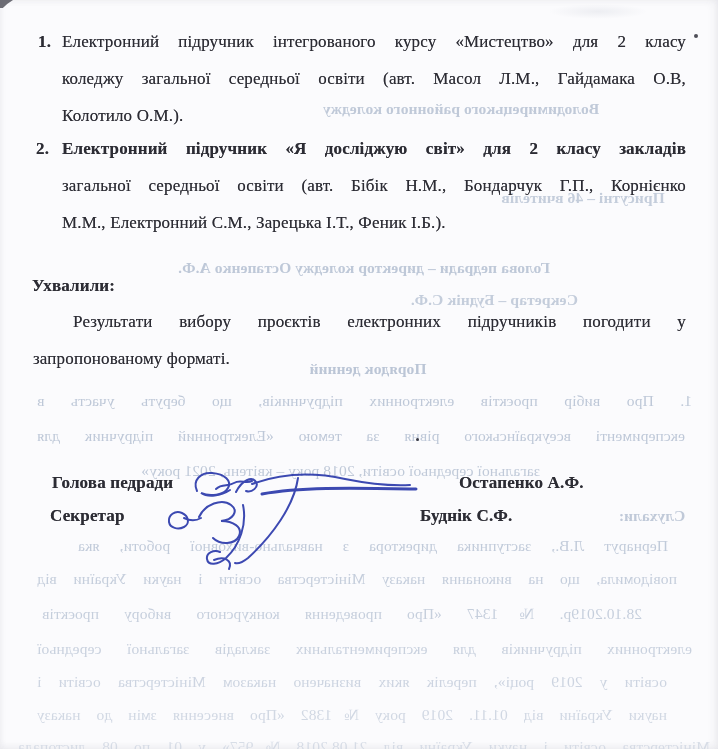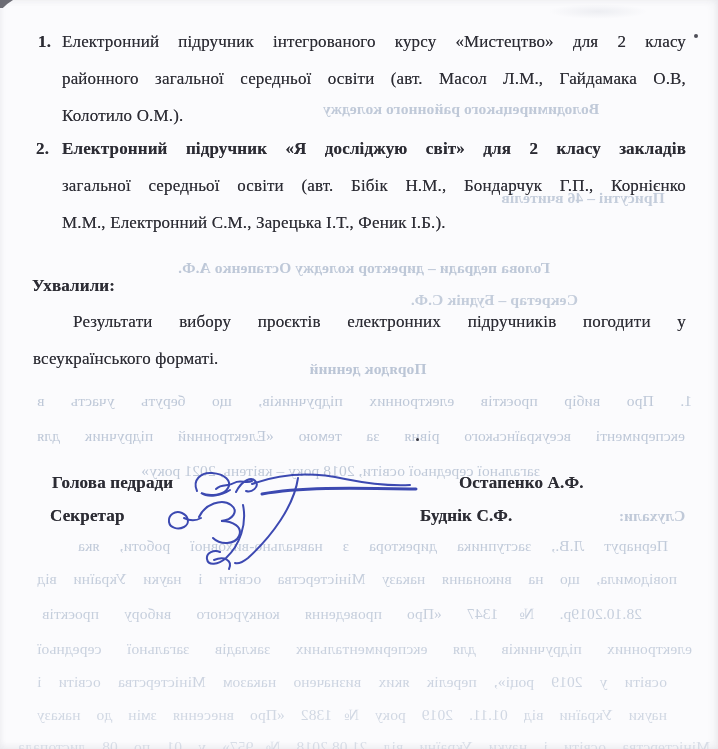--- a/index.html
+++ b/index.html
@@ -58,31 +58,31 @@
     <div class="bleed just" style="top:604px; left:42px;  width:600px; opacity:.78">28.10.2019р. №1347 «Про проведення конкурсного вибору проєктів</div>
     <div class="bleed just" style="top:639px; left:37px;  width:655px; opacity:.74">електронних підручників для експериментальних закладів загальної середньої</div>
     <div class="bleed just" style="top:672px; left:37px;  width:630px; opacity:.68">освіти у 2019 році», перелік яких визначено наказом Міністерства освіти і</div>
     <div class="bleed just" style="top:705px; left:37px;  width:630px; opacity:.62">науки України від 01.11. 2019 року №1382 «Про внесення змін до наказу</div>
     <div class="bleed just" style="top:737px; left:18px;  width:692px; opacity:.5">Міністерства освіти і науки України від 21.08.2018 №957» у 01 по 08 листопада</div>
   </div>
 
   <div>
     <div class="line bold" style="top:31px; left:38px;">1.</div>
     <div class="line just" style="top:31px; left:62px; width:624px;">Електронний підручник інтегрованого курсу «Мистецтво» для 2 класу</div>
-    <div class="line just" style="top:68px; left:62px; width:624px;">районного загальної середньої освіти (авт. Масол Л.М., Гайдамака О.В,</div>
+    <div class="line just" style="top:68px; left:62px; width:624px;">коледжу загальної середньої освіти (авт. Масол Л.М., Гайдамака О.В,</div>
     <div class="line" style="top:105px; left:62px;">Колотило О.М.).</div>
 
     <div class="line bold" style="top:138px; left:36px;">2.</div>
     <div class="line just" style="top:138px; left:62px; width:624px;font-weight:bold;">Електронний підручник «Я досліджую світ» для 2 класу закладів</div>
     <div class="line just" style="top:175px; left:62px; width:624px;font-family:Liberation Serif, serif;">загальної середньої освіти (авт. Бібік Н.М., Бондарчук Г.П., Корнієнко</div>
     <div class="line" style="top:212px; left:62px;">М.М., Електронний С.М., Зарецька І.Т., Феник І.Б.).</div>
 
     <div class="line bold" style="top:275px; left:32px;font-family:Liberation Serif, serif;">Ухвалили:</div>
     <div class="line just indent1" style="top:311px; left:33px; width:653px;">Результати вибору проєктів електронних підручників погодити у</div>
-    <div class="line" style="top:348px; left:33px;">всеукраїнського форматі.</div>
+    <div class="line" style="top:348px; left:33px;">запропонованому форматі.</div>
 
     <div class="line bold" style="top:472px; left:52px;text-align:right;">Голова педради</div>
     <div class="line bold" style="top:472px; left:412px;margin-left:47px;">Остапенко А.Ф.</div>
     <div class="line bold" style="top:505px; left:50px;">Секретар</div>
     <div class="line bold" style="top:505px; left:420px;">Буднік С.Ф.</div>
   </div>
 
   <svg class="sig-svg" width="718" height="749" viewBox="0 0 718 749">
     <g stroke="#2c3aab" fill="none" stroke-linecap="round" stroke-width="2" opacity="0.92">
       <path d="M197,491 C192,480 201,472 212,473 C225,474 232,481 228,488 C224,495 210,497 201,493 C208,498 221,496 230,490"></path>

